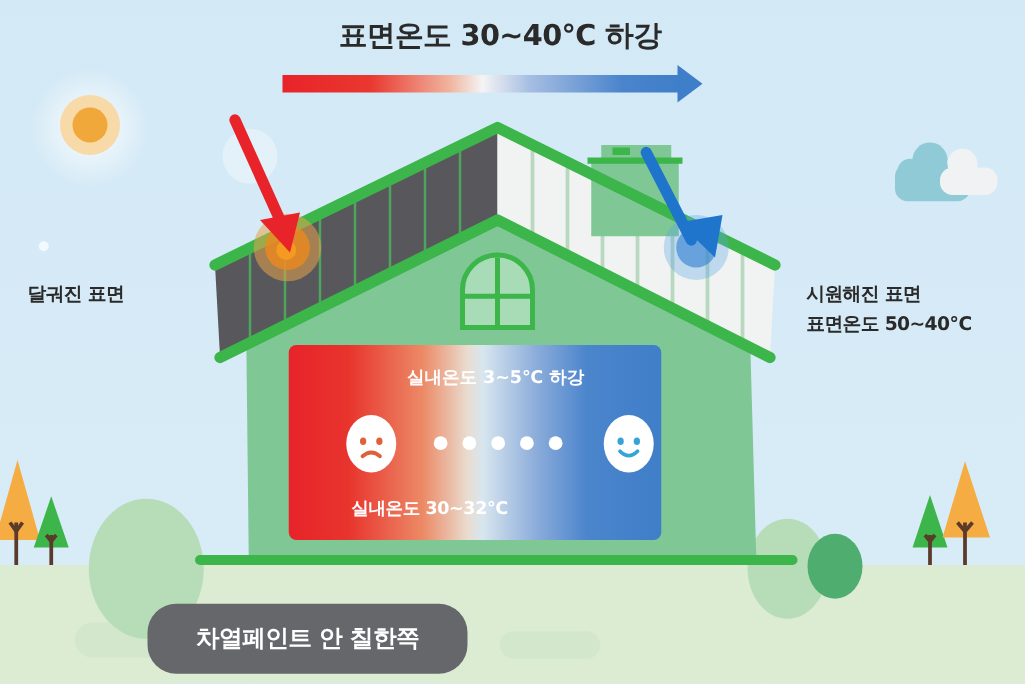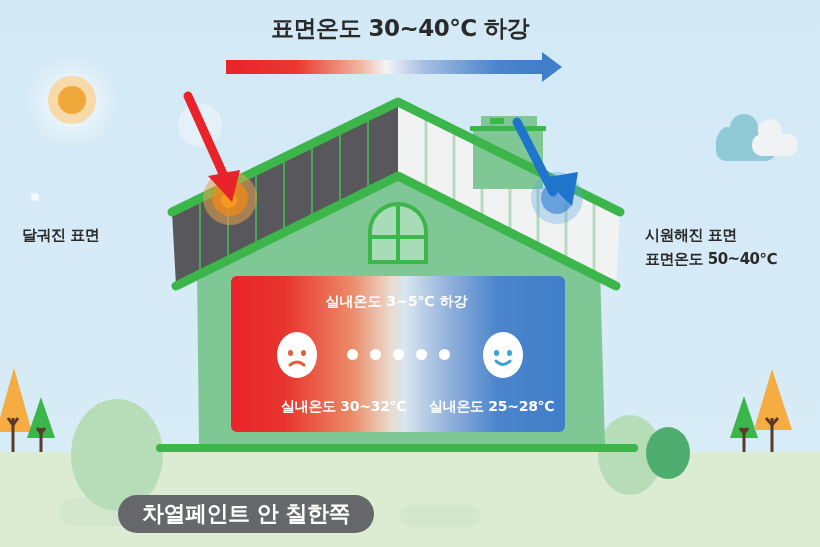--- a/index.html
+++ b/index.html
@@ -6,33 +6,33 @@
   body { width:820px; height:547px; overflow:hidden; background:#d6ebf7; font-family:"DejaVu Sans", sans-serif; }
   .scene { position:relative; width:820px; height:547px; overflow:hidden;
     background: linear-gradient(#d3e9f6 0%, #d8ecf7 80%, #d8ecf7 100%); }
   .ground { position:absolute; left:0; top:452px; width:820px; height:95px; background:#dbecd3; }
   .ground-patch { position:absolute; background:#d2e7cb; border-radius:14px; }
   svg.art { position:absolute; left:0; top:0; }
   .txt { position:absolute; color:#2a2a2a; white-space:nowrap; }
   .top-title { left:0; width:800px; top:13px; text-align:center; font-size:23px; font-weight:bold; letter-spacing:-0.5px; }
   .left-label { left:22px; top:223px; font-size:15px; line-height:24px; font-weight:bold; letter-spacing:-0.5px; }
   .right-label { left:633px; top:223px; font-size:15px; line-height:24px; font-weight:bold; letter-spacing:-0.5px;margin-left:12px; }
-  .panel { position:absolute; left:231px; top:276px; width:334px; height:156px; border-radius:6px;
+  .panel { position:absolute; left:231px; top:276px; width:298px; height:156px; border-radius:6px;
     background: linear-gradient(90deg, #e8232a 0%, #e8342d 16%, #ec8a66 36%, #e9dccf 48%, #d8e6ef 52%, #8eaedb 66%, #4b85cc 80%, #3f7ec8 100%); }
   .panel-title { position:absolute; left:0; width:331px; top:17px; text-align:center; color:#fff; font-size:14px; font-weight:bold; }
   .face { position:absolute; top:56px; width:40px; height:46px; border-radius:50%; background:#fff; }
   .face.sad { left:46px; }
   .face.happy { left:252px; }
   .eye { position:absolute; top:18px; width:5px; height:6px; border-radius:50%; }
   .dots { position:absolute; top:73px; left:116px; display:flex; gap:12px; }
   .dot { width:11px; height:11px; border-radius:50%; background:#fff; }
   .panel-lbl { position:absolute; top:122px; color:#fff; font-size:14px; font-weight:bold; letter-spacing:-0.3px; }
   .panel-lbl.left { left:6px;margin-left:44px; }
   .panel-lbl.right { left:198px; }
-  .pill { position:absolute; top:495px; height:38px; border-radius:23px; color:#fff; font-size:22px; font-weight:bold;
+  .pill { position:absolute; top:483px; height:56px; border-radius:23px; color:#fff; font-size:19px; font-weight:bold;
     display:flex; align-items:center; justify-content:center; letter-spacing:-0.5px; }
   .pill.gray { left:118px; width:256px; background:#66676b; }
   .pill.green { left:428px; width:252px; background:#3cb54a; }
 </style>
 </head>
 <body>
 
 <div class="scene">
   <div class="ground"></div>
   <div class="ground-patch" style="left:60px;top:498px;width:120px;height:28px;"></div>
@@ -196,17 +196,16 @@
 
     <div class="face happy">
       <div class="eye" style="left:11px;background:#36a4d6;"></div>
       <div class="eye" style="left:24px;background:#36a4d6;"></div>
       <svg width="40" height="46" style="position:absolute;left:0;top:0;">
         <path d="M13,29 Q20,36 27,29" fill="none" stroke="#36a4d6" stroke-width="3" stroke-linecap="round"></path>
       </svg>
     </div>
 
     <div class="panel-lbl left">실내온도 30~32℃</div>
-    <div class="panel-lbl right">실내온도 25~28℃</div>
   </div>
 
   <div class="pill gray">차열페인트 안 칠한쪽</div>
 </div>
 
 </body></html>

